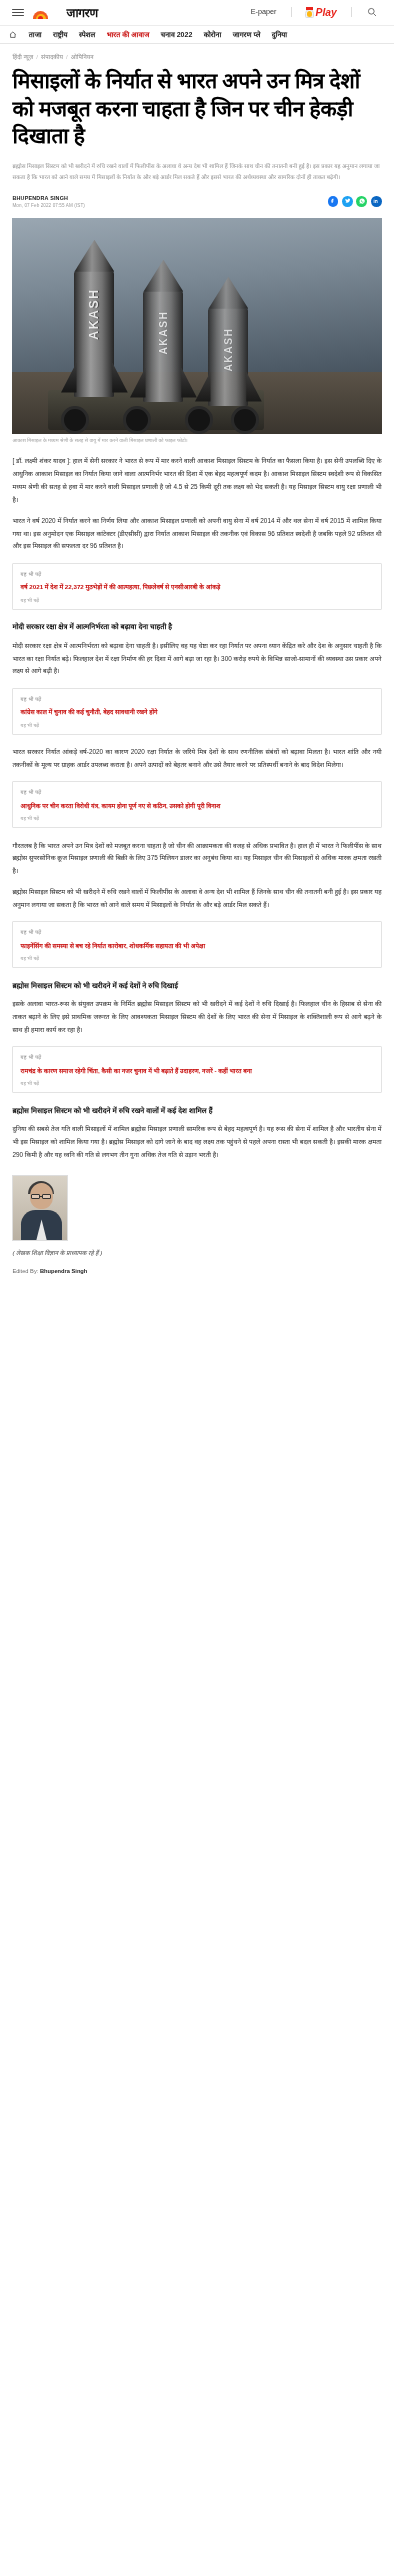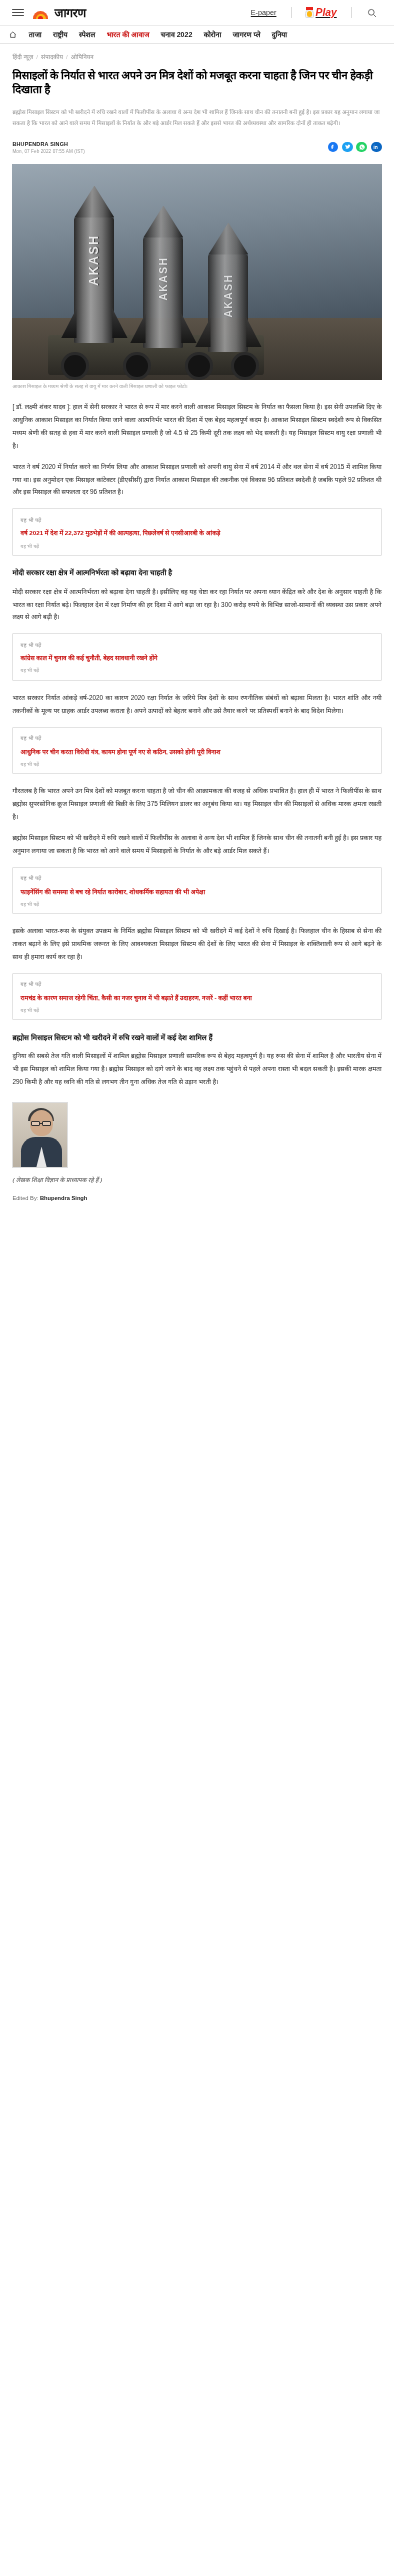--- a/index.html
+++ b/index.html
@@ -16,37 +16,37 @@
   .topbar {
     height: 26px;
     display: flex;
     align-items: center;
     padding: 0 12.4px;
     background: #fff;
     border-bottom: 0.5px solid #ececec;
   }
   .hamburger { width: 11.3px; display: flex; flex-direction: column; gap: 2.1px; cursor: pointer; }
   .hamburger i { display: block; height: 1px; background: #4a4a4a; border-radius: 0.5px; }
-  .brand { display: flex; align-items: center; gap: 6px; margin-left: 9.3px; cursor: pointer; }
+  .brand { display: flex; align-items: center; gap: 18px; margin-left: 9.3px; cursor: pointer; }
   .brand-mark { width: 15.5px; height: 12.4px; position: relative; }
   .brand-mark .arc {
     position: absolute; left: 0; bottom: 0; width: 15.5px; height: 7.7px;
     border-radius: 7.7px 7.7px 0 0; background: #f15a22;
   }
   .brand-mark .arc2 {
     position: absolute; left: 2.6px; bottom: 0; width: 10.3px; height: 5.2px;
     border-radius: 5.2px 5.2px 0 0; background: #fdb913;
   }
   .brand-mark .arc3 {
     position: absolute; left: 5.2px; bottom: 0; width: 5.2px; height: 2.6px;
     border-radius: 2.6px 2.6px 0 0; background: #e8241c;
   }
   .brand-name { font-size: 12px; font-weight: 700; letter-spacing: -0.2px; color: #111; }
 
-  .top-right { margin-left: auto; display: flex; align-items: center; gap: 8px; text-decoration: underline; }
+  .top-right { margin-left: auto; display: flex; gap: 8px; }
   .epaper-link { font-size: 7.2px; color: #333; cursor: pointer; padding: 0 6.2px; }
   .vdiv { width: 0.5px; height: 10.3px; background: #dcdcdc; }
   .play-logo { display: flex; align-items: center; gap: 1.5px; padding: 0 6.2px; cursor: pointer; }
   .play-badge { width: 8.8px; height: 10.3px; position: relative; }
   .play-badge .p1 { position:absolute; left:0; top:2.1px; width:8.8px; height:8.2px; border-radius:4.6px 4.6px 1.5px 1.5px; background:#f5f5f5; border:0.5px solid #ddd;}
   .play-badge .p2 { position:absolute; left:1.5px; top:3.6px; width:5.7px; height:5.7px; border-radius:50%; background:#fdb913;}
   .play-badge .p3 { position:absolute; left:0.5px; top:0; width:7.7px; height:3.1px; background:#e8241c; font-size:2.1px; color:#fff; text-align:center; line-height:3.1px;}
   .play-word { font-size: 10.3px; font-weight: 800; color: #e8241c; font-style: italic; }
   .search-ic { padding: 0 5.2px 0 7.2px; cursor: pointer; }
   .search-ic svg { display: block; }
@@ -77,21 +77,21 @@
   
   .crumb-wrap { padding: 8.2px 12.4px 0 12.4px; }
   .crumb { font-size: 6px; color: #8a8a8a; display: flex; gap: 3.1px; align-items: center; }
   .crumb span.c { cursor: pointer; }
   .crumb span.sep { color: #bdbdbd; }
 
   
   .headline {
     padding: 7.2px 12.4px 0 12.4px;
     font-family: "Liberation Serif", "DejaVu Serif", serif;
-    font-size: 11px;
+    font-size: 21px;
     line-height: 1.32;
     font-weight: 700;
     color: #000;
     letter-spacing: -0.1px;
   }
 
   
   .summary {
     padding: 10.3px 12.4px 0 12.4px;
     font-size: 5.7px;
@@ -404,20 +404,21 @@
 
   <p class="para">गौरतलब है कि भारत अपने उन मित्र देशों को मजबूत करना चाहता है जो चीन की आक्रामकता की वजह से अधिक प्रभावित है। हाल ही में भारत ने फिलीपींस के साथ ब्रह्मोस सुपरसोनिक क्रूज मिसाइल प्रणाली की बिक्री के लिए 375 मिलियन डालर का अनुबंध किया था। यह मिसाइल चीन की मिसाइलों से अधिक मारक क्षमता रखती है।</p>
   <p class="para">ब्रह्मोस मिसाइल सिस्टम को भी खरीदने में रुचि रखने वालों में फिलीपींस के अलावा वे अन्य देश भी शामिल हैं जिनके साथ चीन की तनातनी बनी हुई है। इस प्रकार यह अनुमान लगाया जा सकता है कि भारत को आने वाले समय में मिसाइलों के निर्यात के और बड़े आर्डर मिल सकते हैं।</p>
 
   <div class="related">
     <div class="rl-tag">यह भी पढ़ें</div>
     <div class="rl-title">फाइनेंसिंग की समस्या से बच रहे निर्यात कारोबार, शोधकर्मिक सहायता की भी अपेक्षा</div>
     <div class="rl-more">यह भी पढ़ें</div>
   </div>
 
+  <h2 class="sub-head">ब्रह्मोस मिसाइल सिस्टम को भी खरीदने में कई देशों ने रुचि दिखाई</h2>
   <p class="para">इसके अलावा भारत-रूस के संयुक्त उपक्रम के निर्मित ब्रह्मोस मिसाइल सिस्टम को भी खरीदने में कई देशों ने रुचि दिखाई है। फिलहाल चीन के हिसाब से सेना की ताकत बढ़ाने के लिए इसे प्राथमिक जरूरत के लिए आवश्यकता मिसाइल सिस्टम की देशों के लिए भारत की सेना में मिसाइल के शक्तिशाली रूप से आगे बढ़ने के साथ ही हमारा कार्य कर रहा है।</p>
 
   <div class="related">
     <div class="rl-tag">यह भी पढ़ें</div>
     <div class="rl-title">रामचंद्र के कारण समाज रहेगी चिंता, कैसी का नजर चुनाव में भी बढ़ाते हैं उदाहरण, नजरें - कहीं भारत बना</div>
     <div class="rl-more">यह भी पढ़ें</div>
   </div>
 
   <h2 class="sub-head">ब्रह्मोस मिसाइल सिस्टम को भी खरीदने में रुचि रखने वालों में कई देश शामिल हैं</h2>
   <p class="para">दुनिया की सबसे तेज गति वाली मिसाइलों में शामिल ब्रह्मोस मिसाइल प्रणाली सामरिक रूप से बेहद महत्वपूर्ण है। यह रूस की सेना में शामिल है और भारतीय सेना में भी इस मिसाइल को शामिल किया गया है। ब्रह्मोस मिसाइल को दागे जाने के बाद वह लक्ष्य तक पहुंचने से पहले अपना रास्ता भी बदल सकती है। इसकी मारक क्षमता 290 किमी है और यह ध्वनि की गति से लगभग तीन गुना अधिक तेज गति से उड़ान भरती है।</p>

